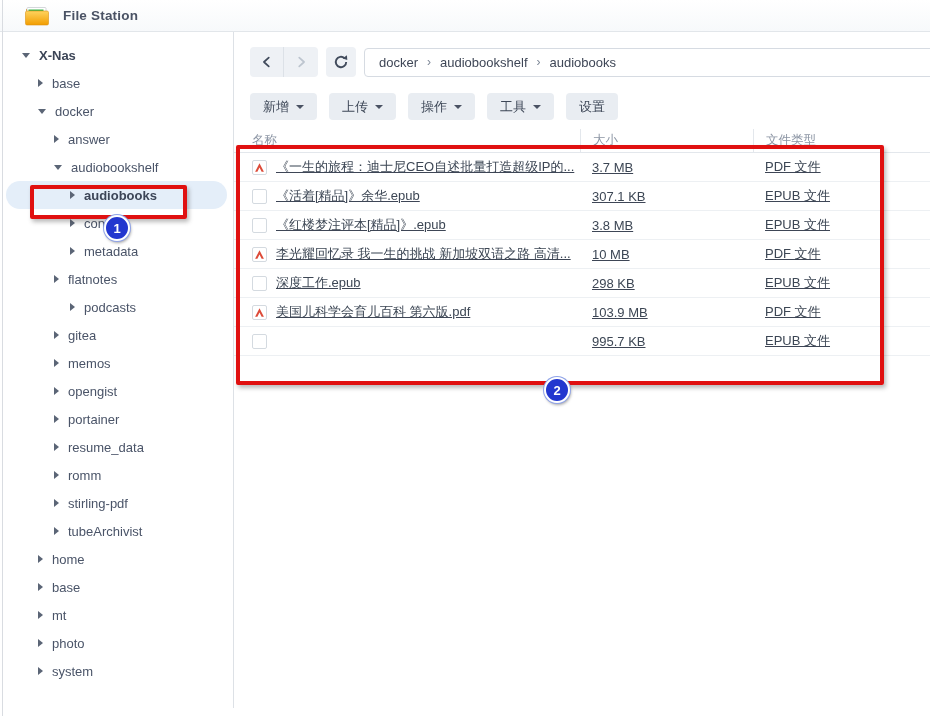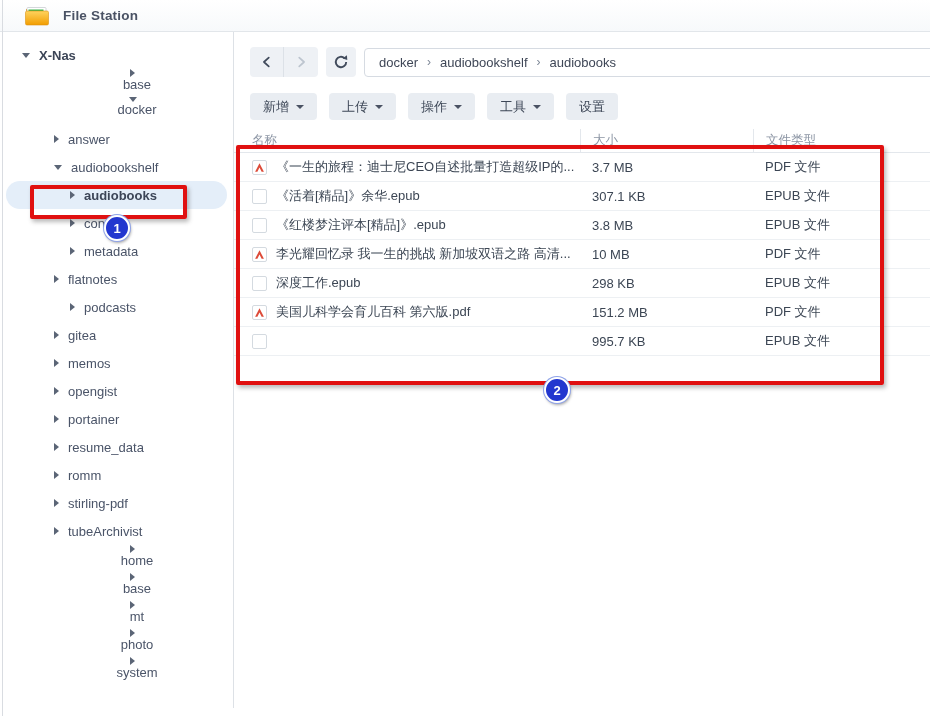--- a/index.html
+++ b/index.html
@@ -26,21 +26,21 @@
     height:28px; display:flex; align-items:center; margin:0 6px; cursor:pointer;
     color:#4a5468; border-radius:15px; white-space:nowrap;
   }
   .tree-item .tri{ width:0; height:0; flex:none;
     border-top:4px solid transparent; border-bottom:4px solid transparent; border-left:5px solid #5b6576; }
   .tree-item .tri.exp{
     border-left:4px solid transparent; border-right:4px solid transparent;
     border-top:5px solid #5b6576; border-bottom:none; }
   .tree-item .lbl{ margin-left:9px; }
   .tree-item.lv0{ padding-left:16px; font-weight:bold; color:#3c4557;}
-  .tree-item.lv1{ padding-left:32px;flex-direction:column; }
+  .tree-item.lv1{ padding-left:32px; }
   .tree-item.lv2{ padding-left:48px; }
   .tree-item.lv3{ padding-left:64px; }
   .tree-item.selected{ background:#e4eef9; font-weight:bold; color:#3c4557;}
 
   
   .main{ flex:1; padding-top:15px; position:relative; min-width:0;}
   .nav-row{ display:flex; align-items:center; margin-left:16px; margin-right:-5px; gap:8px; height:30px;}
   .bf-group{ display:flex; background:#eef1f5; border-radius:4px; height:30px; width:68px; flex:none;}
   .bf-btn{ width:34px; display:flex; align-items:center; justify-content:center; cursor:pointer;}
   .bf-btn.back{ border-right:1px solid #dce1e7;}
@@ -50,21 +50,21 @@
     display:flex; align-items:center; padding-left:14px; color:#3e4656; overflow:hidden; white-space:nowrap;}
   .breadcrumb .sep{ color:#7d8796; margin:0 9px; font-size:12px;}
 
   .toolbar-row{ display:flex; gap:12px; margin:16px 0 0 16px; height:27px;}
   .tb-btn{ height:27px; background:#e9edf2; border-radius:4px; padding:0 13px; display:flex;
     align-items:center; gap:7px; color:#3d4757; cursor:pointer;}
   .tb-btn .caret{ width:0; height:0; border-left:4px solid transparent; border-right:4px solid transparent;
     border-top:4px solid #4a5263; margin-top:1px;}
 
   
-  .filetable{ margin-top:9px; }
+  .filetable{ margin-top:9px;text-decoration:underline; }
   .thead{ display:grid; grid-template-columns:346px 173px 1fr; height:24px; align-items:center;
     color:#8c95a4; font-size:12.5px; border-bottom:1px solid #e3e7ec;}
   .thead .th{ padding-left:18px; height:100%; display:flex; align-items:center; cursor:pointer;}
   .thead .th.size, .thead .th.type{ border-left:1px solid #e3e7ec; padding-left:12px;}
   .trow{ display:grid; grid-template-columns:346px 173px 1fr; height:29px; align-items:center;
     border-bottom:1px solid #edf0f3; cursor:pointer; color:#3c4654;}
   .trow .name{ display:flex; align-items:center; gap:9px; padding-left:18px; overflow:hidden; white-space:nowrap;}
   .trow .size{ padding-left:12px;}
   .trow .type{ padding-left:12px;}
   .ficon{ width:15px; height:15px; background:#fff; border:1px solid #d4dae0; border-radius:2px;
@@ -325,21 +325,21 @@
   </div>
           <div class="trow">
     <div class="name">
       <span class="ficon">
         <svg width="11" height="11" viewBox="0 0 14 14" class="pdf-glyph">
           <path d="M7 1.5 L12.6 12.5 H9.7 L7 6.9 L4.3 12.5 H1.4 Z" fill="#dd4b39"></path>
         </svg>
       </span>
       <span class="fname">美国儿科学会育儿百科 第六版.pdf</span>
     </div>
-    <div class="size">151.2 MB</div>
+    <div class="size">103.9 MB</div>
     <div class="type">PDF 文件</div>
   </div>
           <div class="trow">
     <div class="name">
       <span class="ficon">
         
       </span>
     </div>
     <div class="size">995.7 KB</div>
     <div class="type">EPUB 文件</div>

